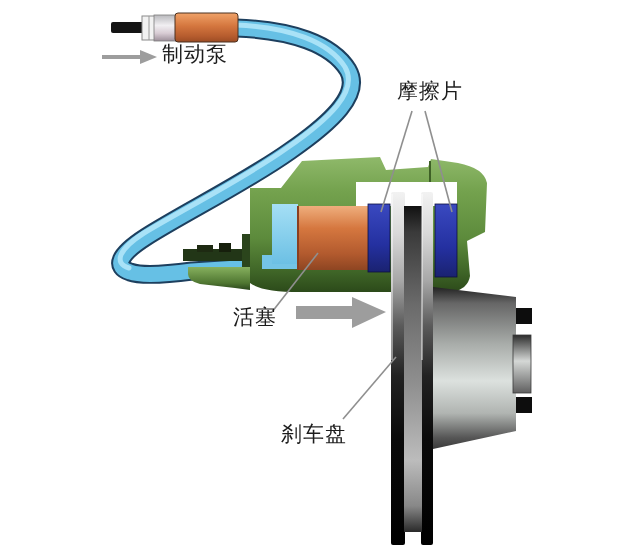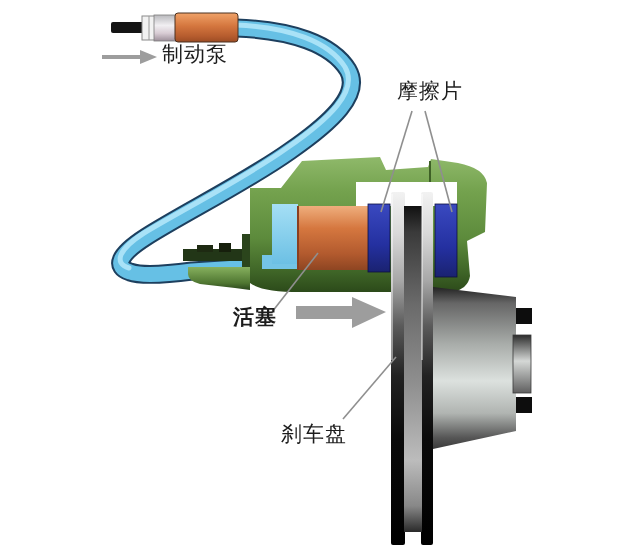--- a/index.html
+++ b/index.html
@@ -154,15 +154,15 @@
   <g stroke="#8f8f8f" stroke-width="1.6">
     <line x1="412" y1="111" x2="381" y2="212"></line>
     <line x1="425" y1="111" x2="452" y2="212"></line>
     <line x1="272" y1="312" x2="318" y2="253"></line>
     <line x1="343" y1="419" x2="396" y2="357"></line>
   </g>
 </svg>
 
 <div class="callout" style="left:397px;top:80px;">摩擦片</div>
 <div class="callout" style="left:162px;top:43px;">制动泵</div>
-<div class="callout" style="left:233px;top:306px;font-weight:bold;">活塞</div>
+<div class="callout" style="left:233px;top:306px;">活塞</div>
 <div class="callout" style="left:281px;top:423px;text-align:right;">刹车盘</div>
 </div>
 
 </body></html>

